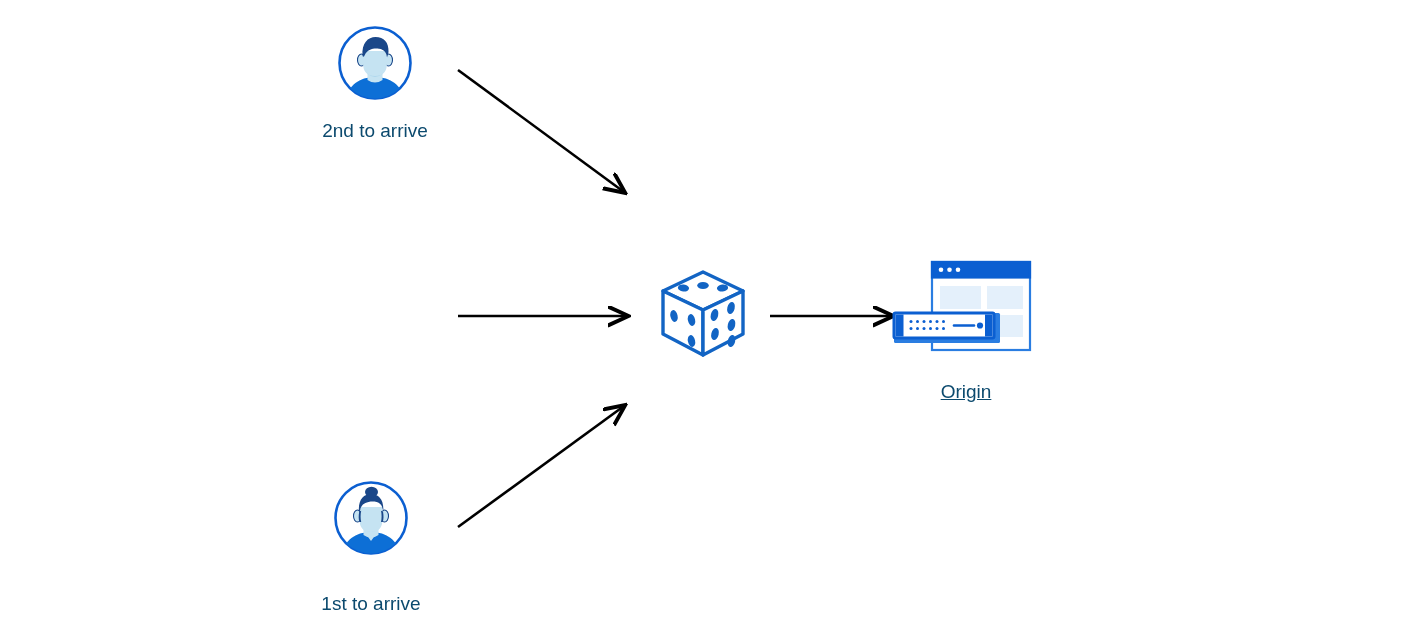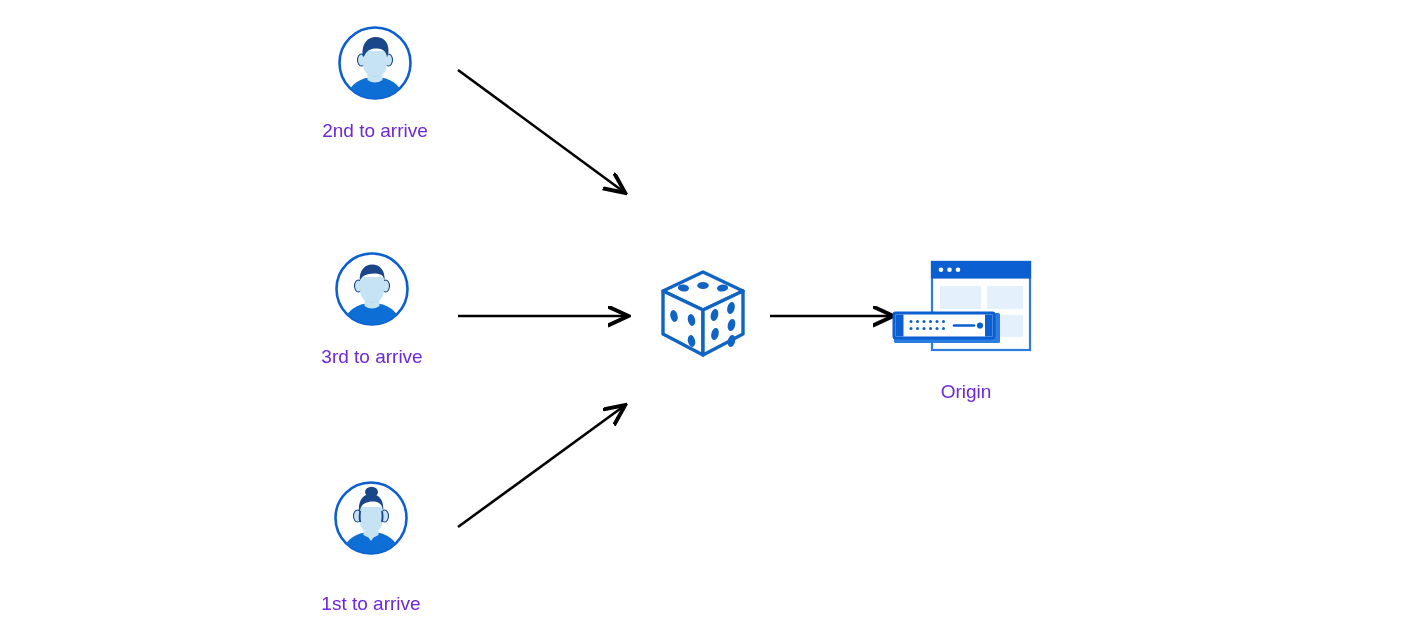--- a/index.html
+++ b/index.html
@@ -19,21 +19,21 @@
   }
   .node {
     position: absolute;
     display: flex;
     flex-direction: column;
     align-items: center;
   }
   .node-label {
     font-family: "Liberation Sans", sans-serif;
     font-size: 19px;
-    color: #6d28d9;
+    color: #0c4a6e;
     line-height: 1.2;
     white-space: nowrap;
     text-align: center;
   }
   .icon-wrap {
     display: block;
   }
   .arrow-layer {
     position: absolute;
     left: 0;
@@ -45,21 +45,21 @@
   
   #user-2nd  { left: 285px; top: 24px;  width: 180px; }
   #user-3rd  { left: 282px; top: 250px; width: 180px; }
   #user-1st  { left: 281px; top: 479px; width: 180px; }
   #dice-node { left: 645px; top: 258px; width: 115px; }
   #origin-node { left: 886px; top: 255px; width: 160px; }
 
   #user-2nd .node-label  { margin-top: 14px; }
   #user-3rd .node-label  { margin-top: 14px; }
   #user-1st .node-label  { margin-top: 32px; }
-  #origin-node .node-label { margin-top: 14px; }
+  #origin-node .node-label { margin-top: 14px; text-decoration: underline; }
 </style>
 </head>
 <body>
 
 <div id="canvas">
 
   <svg class="arrow-layer" viewBox="0 0 1405 633" width="1405" height="633" xmlns="http://www.w3.org/2000/svg">
     <defs>
       <marker id="ah" markerWidth="9" markerHeight="9" refX="7.4" refY="4" orient="auto" markerUnits="strokeWidth">
         <path d="M0.6,0.6 L8,4 L0.6,7.4" fill="none" stroke="#000000" stroke-width="1.5" stroke-linecap="square" stroke-linejoin="miter"></path>
@@ -97,43 +97,20 @@
           <path d="M27 27 L27 39 Q27 52 39 52 Q51 52 51 39 L51 27 Z" fill="#c5e3f2"></path>
 
           <path d="M26.5 32 C25.5 19 32 13 39.5 13 C48 13 53 18.5 52.5 28 C52 31 51.2 32.5 51 33.5 C50.6 28.5 48 25.5 43 24.8 C37.5 24 31.5 25.5 28.8 31 C28.2 32.2 27.6 33.5 26.5 32 Z" fill="#1a4789"></path>
           <path d="M44.5 24.4 C48.5 25.2 50.8 27.6 51.3 31.6 C52.4 28.8 52.2 26.2 50.2 24.6 C48.6 23.4 46.4 23.6 44.5 24.4 Z" fill="#1a4789"></path>
         </g>
       </svg>
     </span>
     <span class="node-label">2nd to arrive</span>
   </div>
 
-  <div class="node" id="user-3rd">
-    <span class="icon-wrap">
-      <svg width="78" height="78" viewBox="0 0 78 78" xmlns="http://www.w3.org/2000/svg">
-        <defs>
-          <clipPath id="clipB">
-              <circle cx="39" cy="39" r="35.5"></circle>
-            </clipPath>
-        </defs>
-        <circle cx="39" cy="39" r="35.5" fill="#ffffff" stroke="#0b5fd1" stroke-width="2.6"></circle>
-        <g clip-path="url(#clipB)">
-          <path d="M39 53 C22 53 11 63 9 78 L69 78 C67 63 56 53 39 53 Z" fill="#0d6fd6"></path>
-          <path d="M31.5 44 L31.5 56 Q39 61 46.5 56 L46.5 44 Z" fill="#c5e3f2"></path>
-          <path d="M31.5 50 Q39 56 46.5 50 L46.5 44 L31.5 44 Z" fill="#aed6ec"></path>
-          <ellipse cx="25.5" cy="36" rx="4" ry="6" fill="#c5e3f2" stroke="#1a4789" stroke-width="1.1"></ellipse>
-          <ellipse cx="52.5" cy="36" rx="4" ry="6" fill="#c5e3f2" stroke="#1a4789" stroke-width="1.1"></ellipse>
-          <path d="M27 27 L27 39 Q27 52 39 52 Q51 52 51 39 L51 27 Z" fill="#c5e3f2"></path>
-
-          <path d="M26.8 31 C26 20 32 14.5 39.2 14.5 C46.6 14.5 52.4 20 51.6 31 C51.2 27 49.4 24.6 45.6 23.9 C41 23.1 33.4 23.4 29.6 26.8 C28.2 28 27.4 29.6 26.8 31 Z" fill="#1a4789"></path>
-        </g>
-      </svg>
-    </span>
-    <span class="node-label">3rd to arrive</span>
-  </div>
 
   <div class="node" id="user-1st">
     <span class="icon-wrap">
       <svg width="78" height="78" viewBox="0 0 78 78" xmlns="http://www.w3.org/2000/svg">
         <defs>
           <clipPath id="clipC">
               <circle cx="39" cy="39" r="35.5"></circle>
             </clipPath>
         </defs>
         <circle cx="39" cy="39" r="35.5" fill="#ffffff" stroke="#0b5fd1" stroke-width="2.6"></circle>

